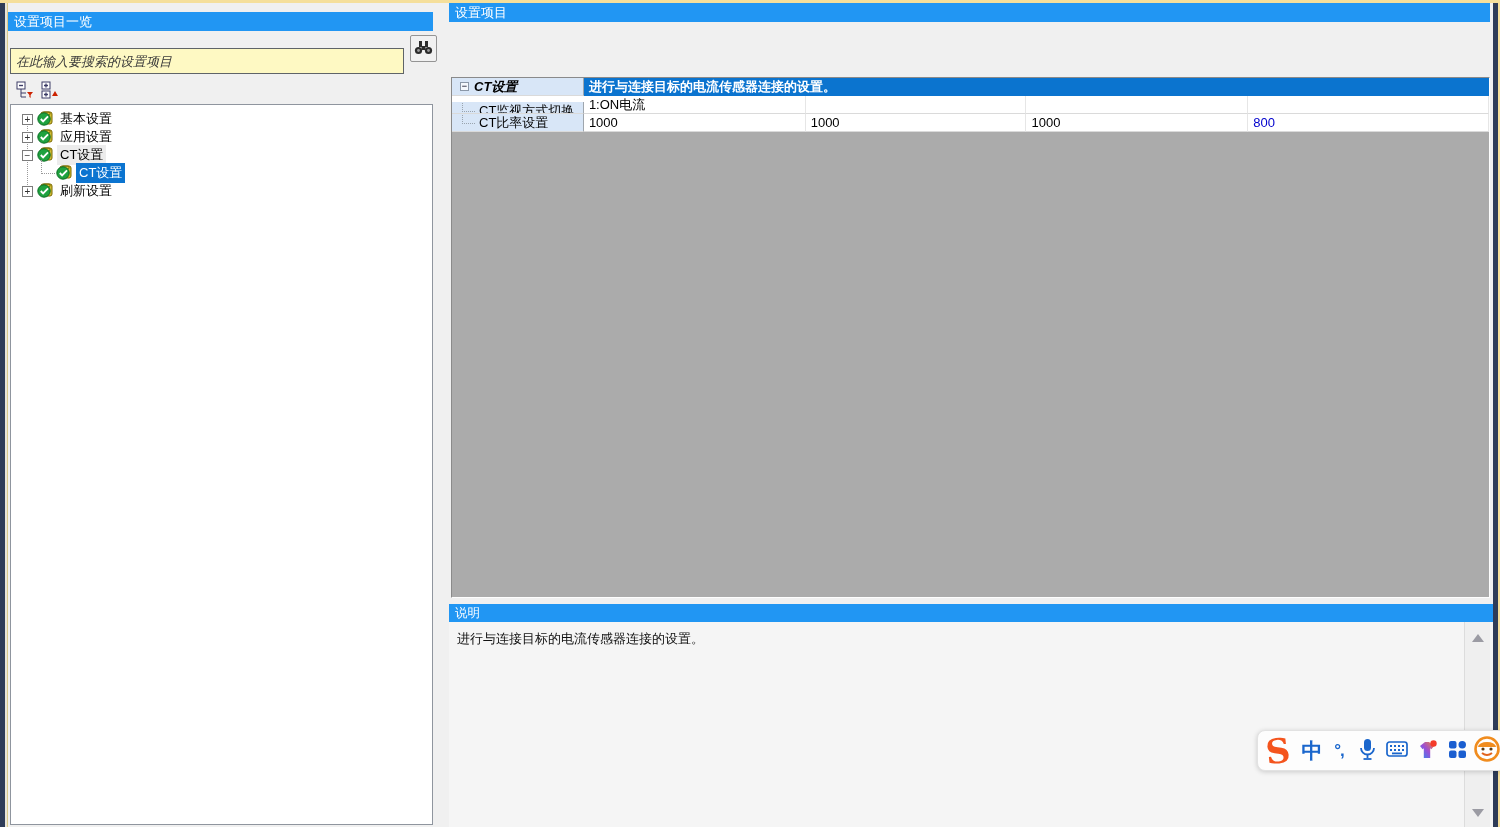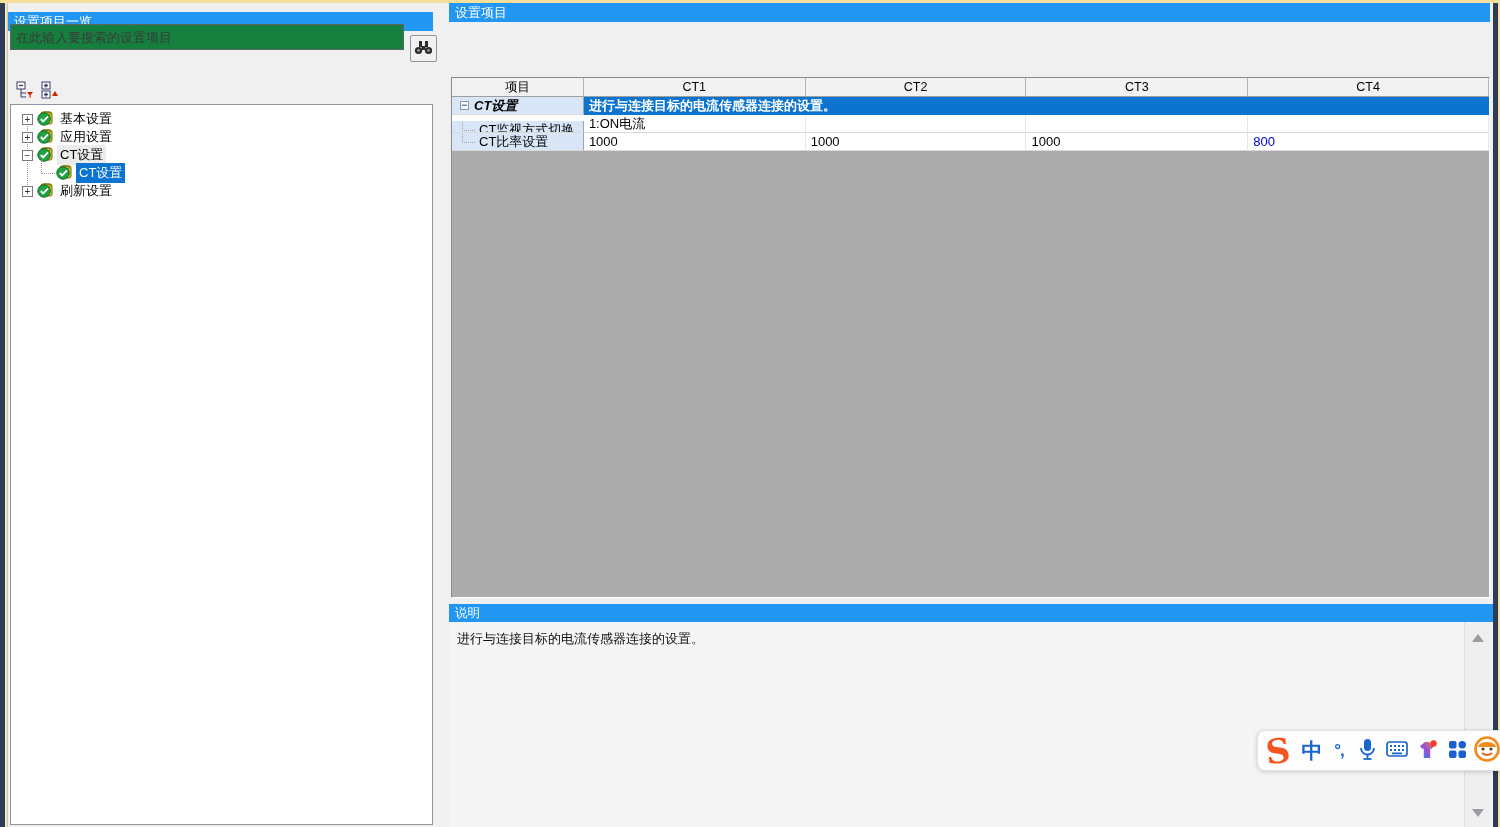--- a/index.html
+++ b/index.html
@@ -17,22 +17,22 @@
   #frame-accent{left:7px;top:3px;width:1px;height:824px;background:#d9c98a;}
   #main-bg{left:8px;top:3px;width:1485px;height:824px;background:#f0f0f0;}
 
   
   .titlebar{background:var(--title-blue);color:#fff;font-size:13px;line-height:19px;padding-left:6px;white-space:nowrap;overflow:hidden;}
   #left-titlebar{left:8px;top:12px;width:425px;height:19px;}
   #right-titlebar{left:449px;top:3px;width:1041px;height:19px;}
   #desc-titlebar{left:449px;top:604px;width:1044px;height:20px;line-height:18px;font-size:12.5px;}
 
   
-  #search-input{left:10px;top:24px;width:394px;height:26px;border:1px solid #5f6468;background:#15803d;
-    font-size:13px;padding:0 5px;font-family:"Liberation Sans",sans-serif;outline:none;}
+  #search-input{left:10px;top:48px;width:394px;height:26px;border:1px solid #5f6468;background:#fef9c3;
+    font-size:13px;padding:0 5px;font-family:"Liberation Sans",sans-serif;outline:none;font-style:italic;}
   #search-input::placeholder{color:#3a3a3a;opacity:1;}
   #search-button{left:410px;top:35px;width:27px;height:27px;background:#f1f1f1;border:1px solid #949494;
     border-radius:2px;display:flex;align-items:center;justify-content:center;padding:0;}
   #tree-toolbar{left:16px;top:82px;display:flex;gap:6px;}
   .tool-btn{width:19px;height:19px;display:flex;align-items:center;justify-content:center;background:transparent;border:none;padding:0;}
   #tree-box{left:10px;top:104px;width:423px;height:721px;background:#fff;border:1px solid #8f959e;}
   #tree-items{position:relative;padding-top:5px;z-index:2;}
   .tree-row{display:flex;align-items:center;height:18px;font-size:13px;padding-left:11px;position:relative;}
   .expander{width:11px;height:11px;border:1px solid #7c7c7c;background:#fff;color:#333;
     font-size:10px;line-height:9px;text-align:center;margin-right:4px;flex:0 0 11px;box-sizing:border-box;z-index:3;}
@@ -192,27 +192,20 @@
       <path d="M3.8 9 l2.3 2.3 L11 6.4" stroke="#fff" stroke-width="1.9" fill="none"></path>
     </svg>
   </span>
         <span class="tree-label normal">刷新设置</span>
       </div>
     </div>
 </div>
 
 <div class="abs titlebar" id="right-titlebar">设置项目</div>
 <div class="abs" id="table-wrap">
-  <div class="thead" id="table-head">
-      <div class="th" style="width: 132px;">项目</div>
-      <div class="th" style="width: 222px;">CT1</div>
-      <div class="th" style="width: 221px;">CT2</div>
-      <div class="th" style="width: 222px;">CT3</div>
-      <div class="th" style="width: 241px;">CT4</div>
-    </div>
   <div id="table-body">
       <div class="trow">
         <div class="cell c0 group-c0" style="width: 132px;">
           <span class="minus-box">−</span>
           <span>CT设置</span>
         </div>
         <div class="group-desc" style="width: 906px;">进行与连接目标的电流传感器连接的设置。</div>
       </div>
       <div class="trow">
         <div class="cell c0 indent" style="width: 132px; margin-top: 6px;">CT监视方式切换</div>

